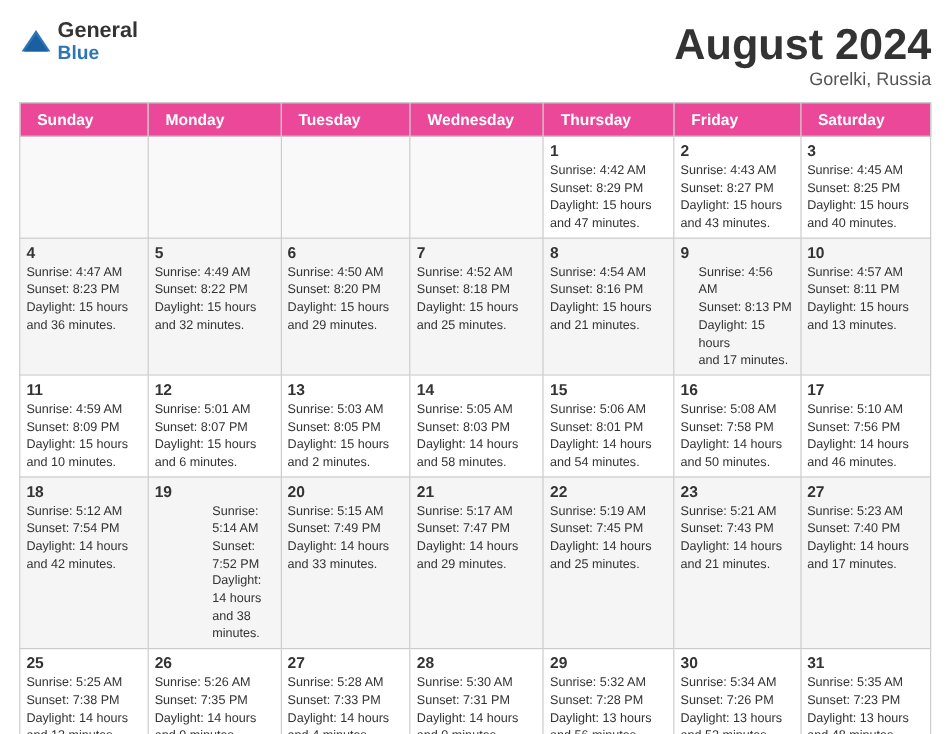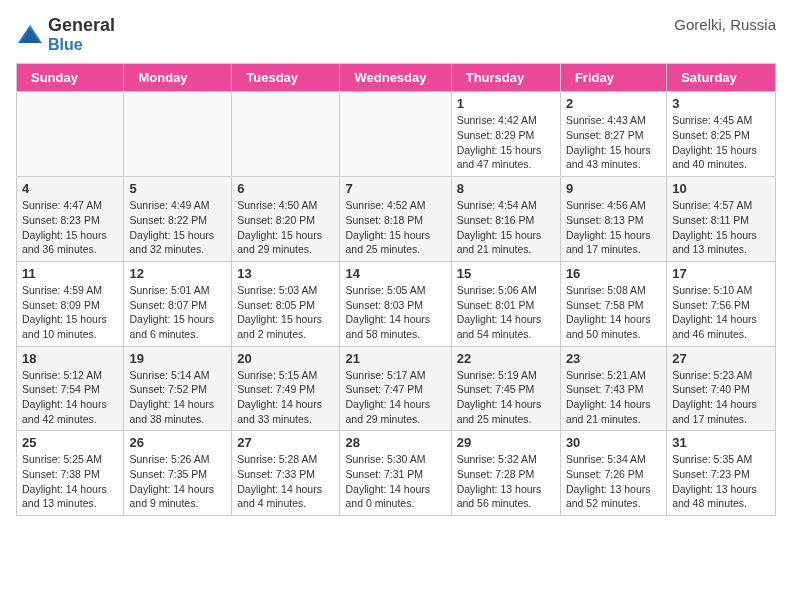--- a/index.html
+++ b/index.html
@@ -103,20 +103,21 @@
     <svg class="logo-icon" viewBox="0 0 28 28">
       <polygon points="14,4 26,22 2,22" fill="#2e75b6"></polygon>
       <polygon points="14,8 24,22 4,22" fill="#1a5fa0"></polygon>
     </svg>
     <div class="logo-text">
       <span class="logo-general">General</span>
       <span class="logo-blue">Blue</span>
     </div>
   </div>
   <div class="title-block">
+    <div class="month-year">August 2024</div>
     <div class="location">Gorelki, Russia</div>
   </div>
 </div>
 
 <table class="calendar">
   <thead>
     <tr>
     <th>Sunday</th>
         <th>Monday</th>
         <th>Tuesday</th>
@@ -185,21 +186,21 @@
         </td>
         <td>
           <span class="day-number">8</span>
           <div class="day-info" style="white-space: pre-line;">Sunrise: 4:54 AM
 Sunset: 8:16 PM
 Daylight: 15 hours
 and 21 minutes.</div>
         </td>
         <td>
           <span class="day-number">9</span>
-          <div class="day-info" style="white-space: pre-line;">Sunrise: 4:56 AM
+          <div class="day-info" style="white-space: pre-line; margin-left: 15px;">Sunrise: 4:56 AM
 Sunset: 8:13 PM
 Daylight: 15 hours
 and 17 minutes.</div>
         </td>
         <td>
           <span class="day-number">10</span>
           <div class="day-info" style="white-space: pre-line;">Sunrise: 4:57 AM
 Sunset: 8:11 PM
 Daylight: 15 hours
 and 13 minutes.</div>
@@ -259,21 +260,21 @@
       <tr>
         <td>
           <span class="day-number">18</span>
           <div class="day-info" style="white-space: pre-line;">Sunrise: 5:12 AM
 Sunset: 7:54 PM
 Daylight: 14 hours
 and 42 minutes.</div>
         </td>
         <td>
           <span class="day-number">19</span>
-          <div class="day-info" style="white-space: pre-line;">Sunrise: 5:14 AM
+          <div class="day-info" style="white-space: pre-line; margin-left: 48px;">Sunrise: 5:14 AM
 Sunset: 7:52 PM
 Daylight: 14 hours
 and 38 minutes.</div>
         </td>
         <td>
           <span class="day-number">20</span>
           <div class="day-info" style="white-space: pre-line;">Sunrise: 5:15 AM
 Sunset: 7:49 PM
 Daylight: 14 hours
 and 33 minutes.</div>

